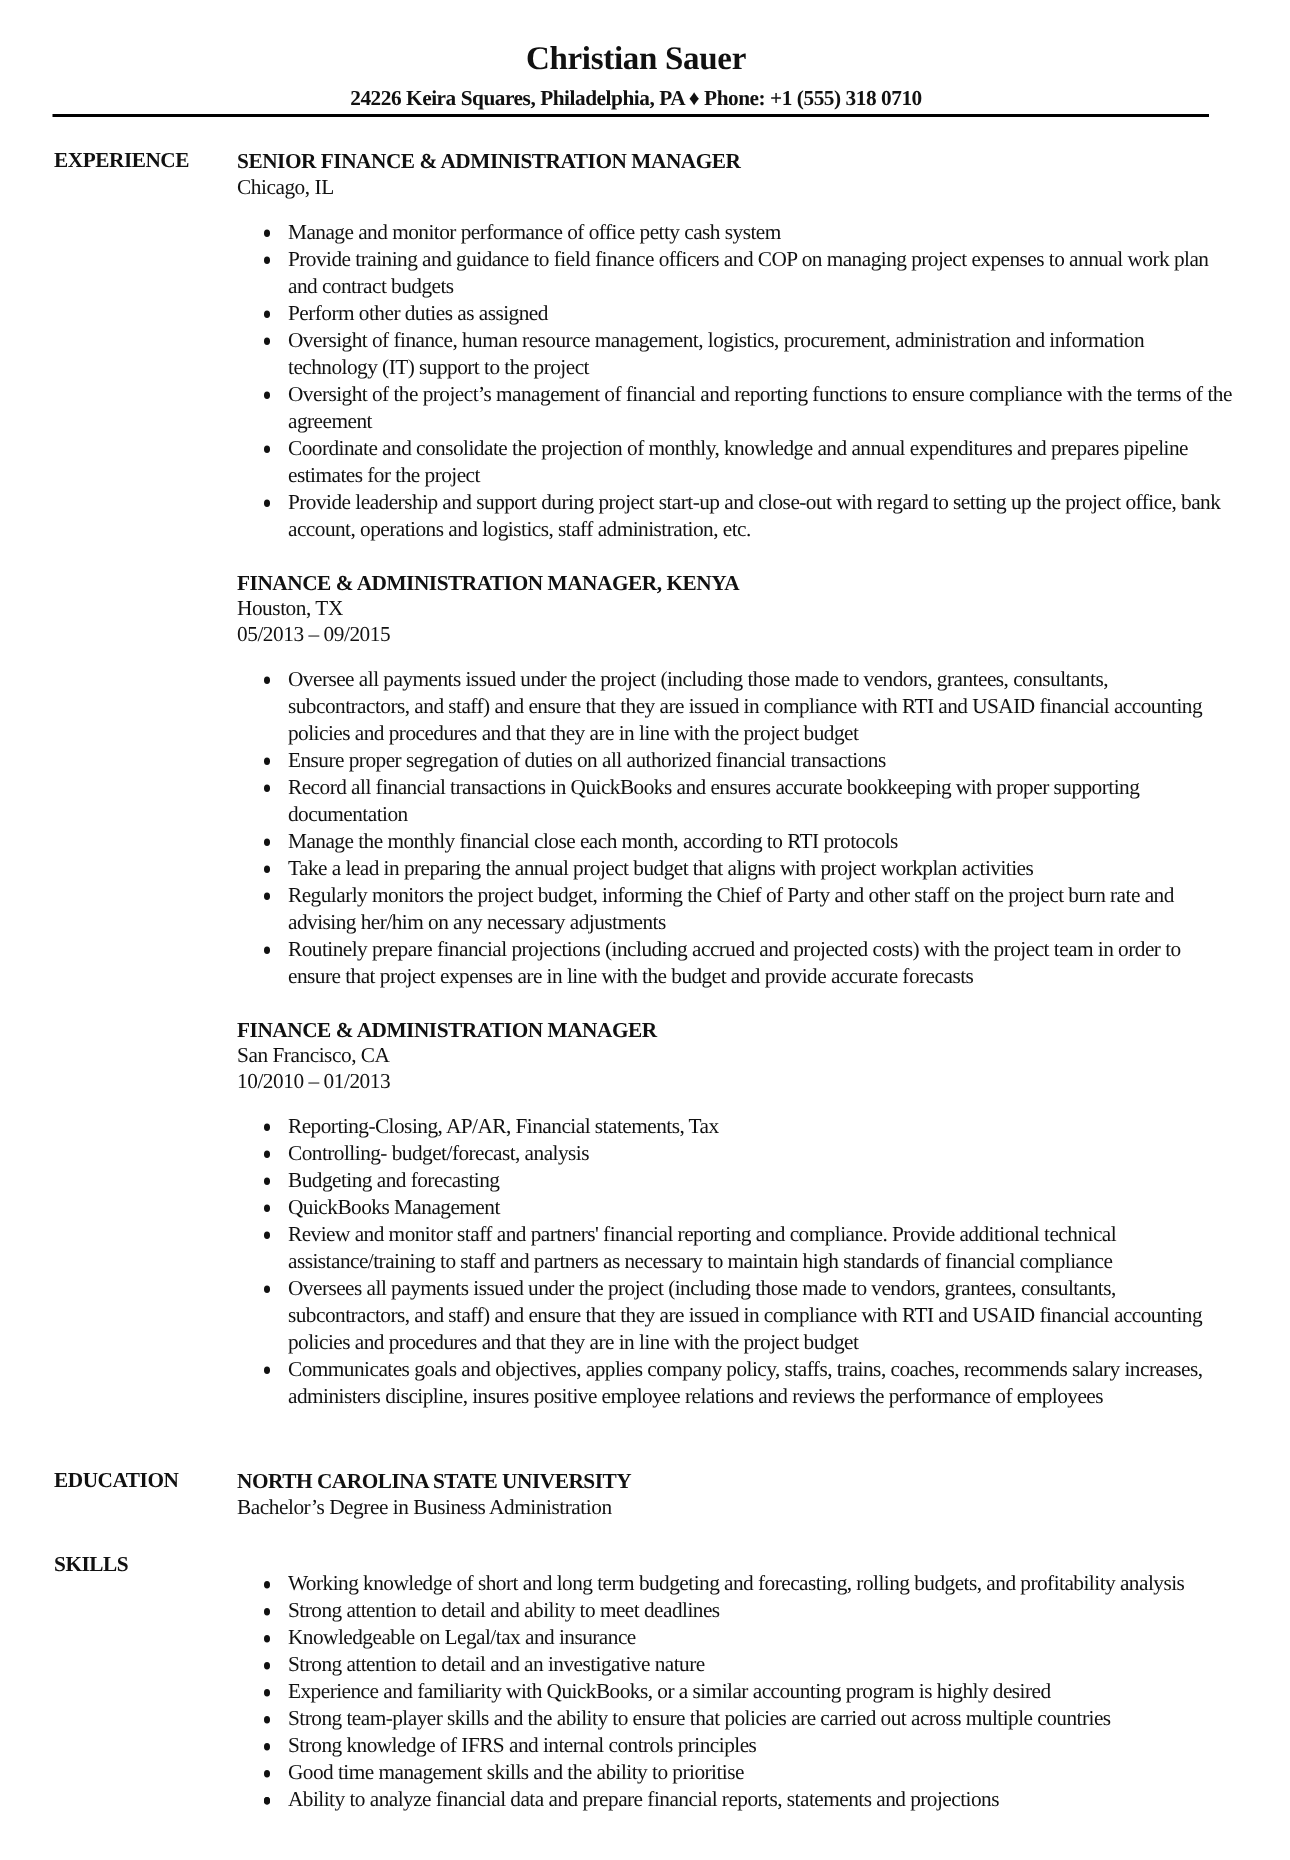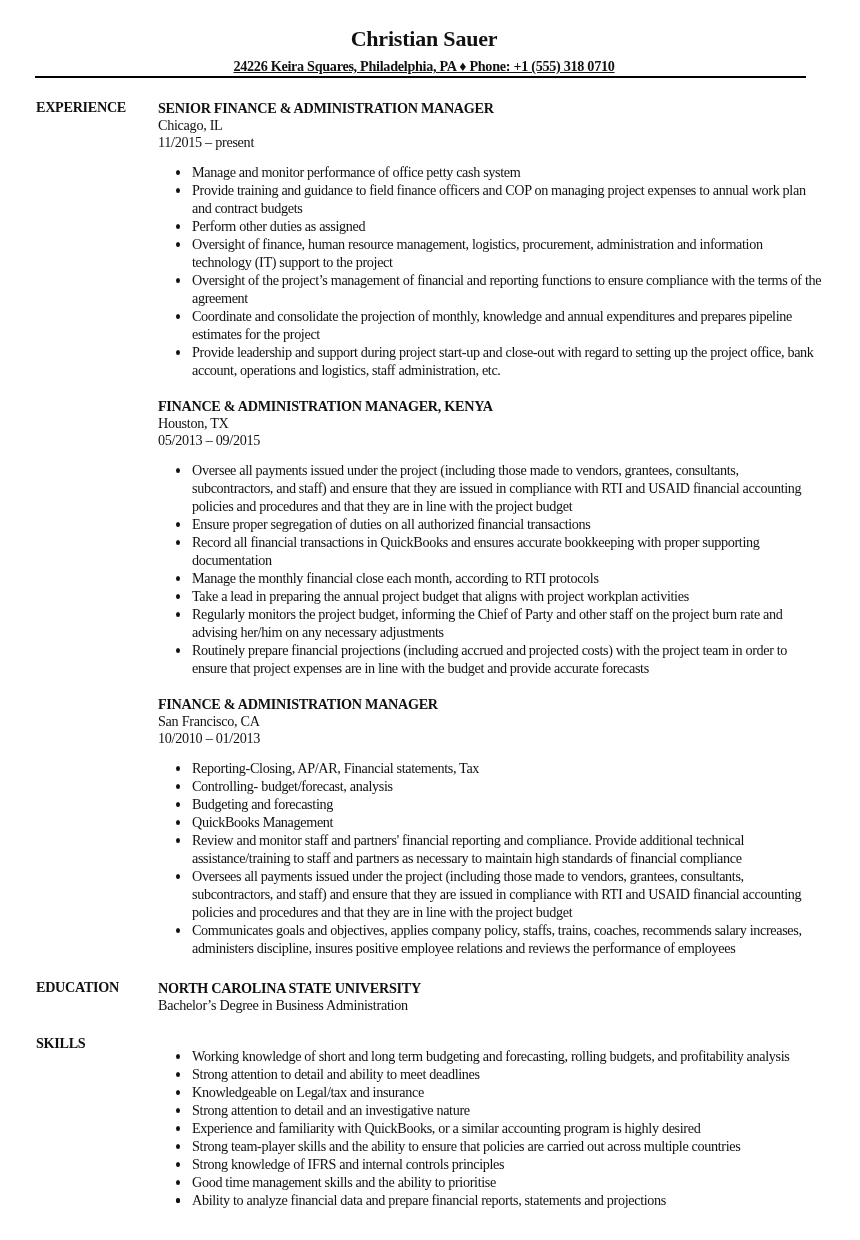--- a/index.html
+++ b/index.html
@@ -12,21 +12,20 @@
   .page { position: absolute; left: 0; top: 0; width: 860px; }
   .name {
     position: absolute; left: 0; top: 26px; width: 848px;
     text-align: center; font-weight: bold; font-size: 22px;
     letter-spacing: -0.2px;
   }
   .contact {
     position: absolute; left: 0; top: 58px; width: 848px;
     text-align: center; font-weight: bold; font-size: 14.2px;
     letter-spacing: -0.3px;
-    text-decoration: underline;
   }
   .rule {
     position: absolute; left: 35px; top: 76px; width: 771px; height: 2px;
     background: #000000;
   }
   .section { position: absolute; left: 0; width: 860px; }
   .section-label {
     position: absolute; left: 36px; top: 0;
     font-weight: bold; font-size: 14.2px; letter-spacing: -0.3px;
   }
@@ -61,21 +60,20 @@
   <div class="name">Christian Sauer</div>
   <div class="contact">24226 Keira Squares, Philadelphia, PA ♦ Phone: +1 (555) 318 0710</div>
   <div class="rule"></div>
 
   <div class="section" style="top:99px;">
     <div class="section-label">EXPERIENCE</div>
     <div class="section-body" id="experience-body">
       <div class="job">
         <div class="job-title">SENIOR FINANCE &amp; ADMINISTRATION MANAGER</div>
         <div class="job-location">Chicago, IL</div>
-        <div class="job-dates">11/2015 – present</div>
         <ul class="bullets">
             <li><span class="dot"></span><span>Manage and monitor performance of office petty cash system</span></li>
             <li><span class="dot"></span><span>Provide training and guidance to field finance officers and COP on managing project expenses to annual work plan and contract budgets</span></li>
             <li><span class="dot"></span><span>Perform other duties as assigned</span></li>
             <li><span class="dot"></span><span>Oversight of finance, human resource management, logistics, procurement, administration and information technology (IT) support to the project</span></li>
             <li><span class="dot"></span><span>Oversight of the project’s management of financial and reporting functions to ensure compliance with the terms of the agreement</span></li>
             <li><span class="dot"></span><span>Coordinate and consolidate the projection of monthly, knowledge and annual expenditures and prepares pipeline estimates for the project</span></li>
             <li><span class="dot"></span><span>Provide leadership and support during project start-up and close-out with regard to setting up the project office, bank account, operations and logistics, staff administration, etc.</span></li>
           </ul>
       </div>

